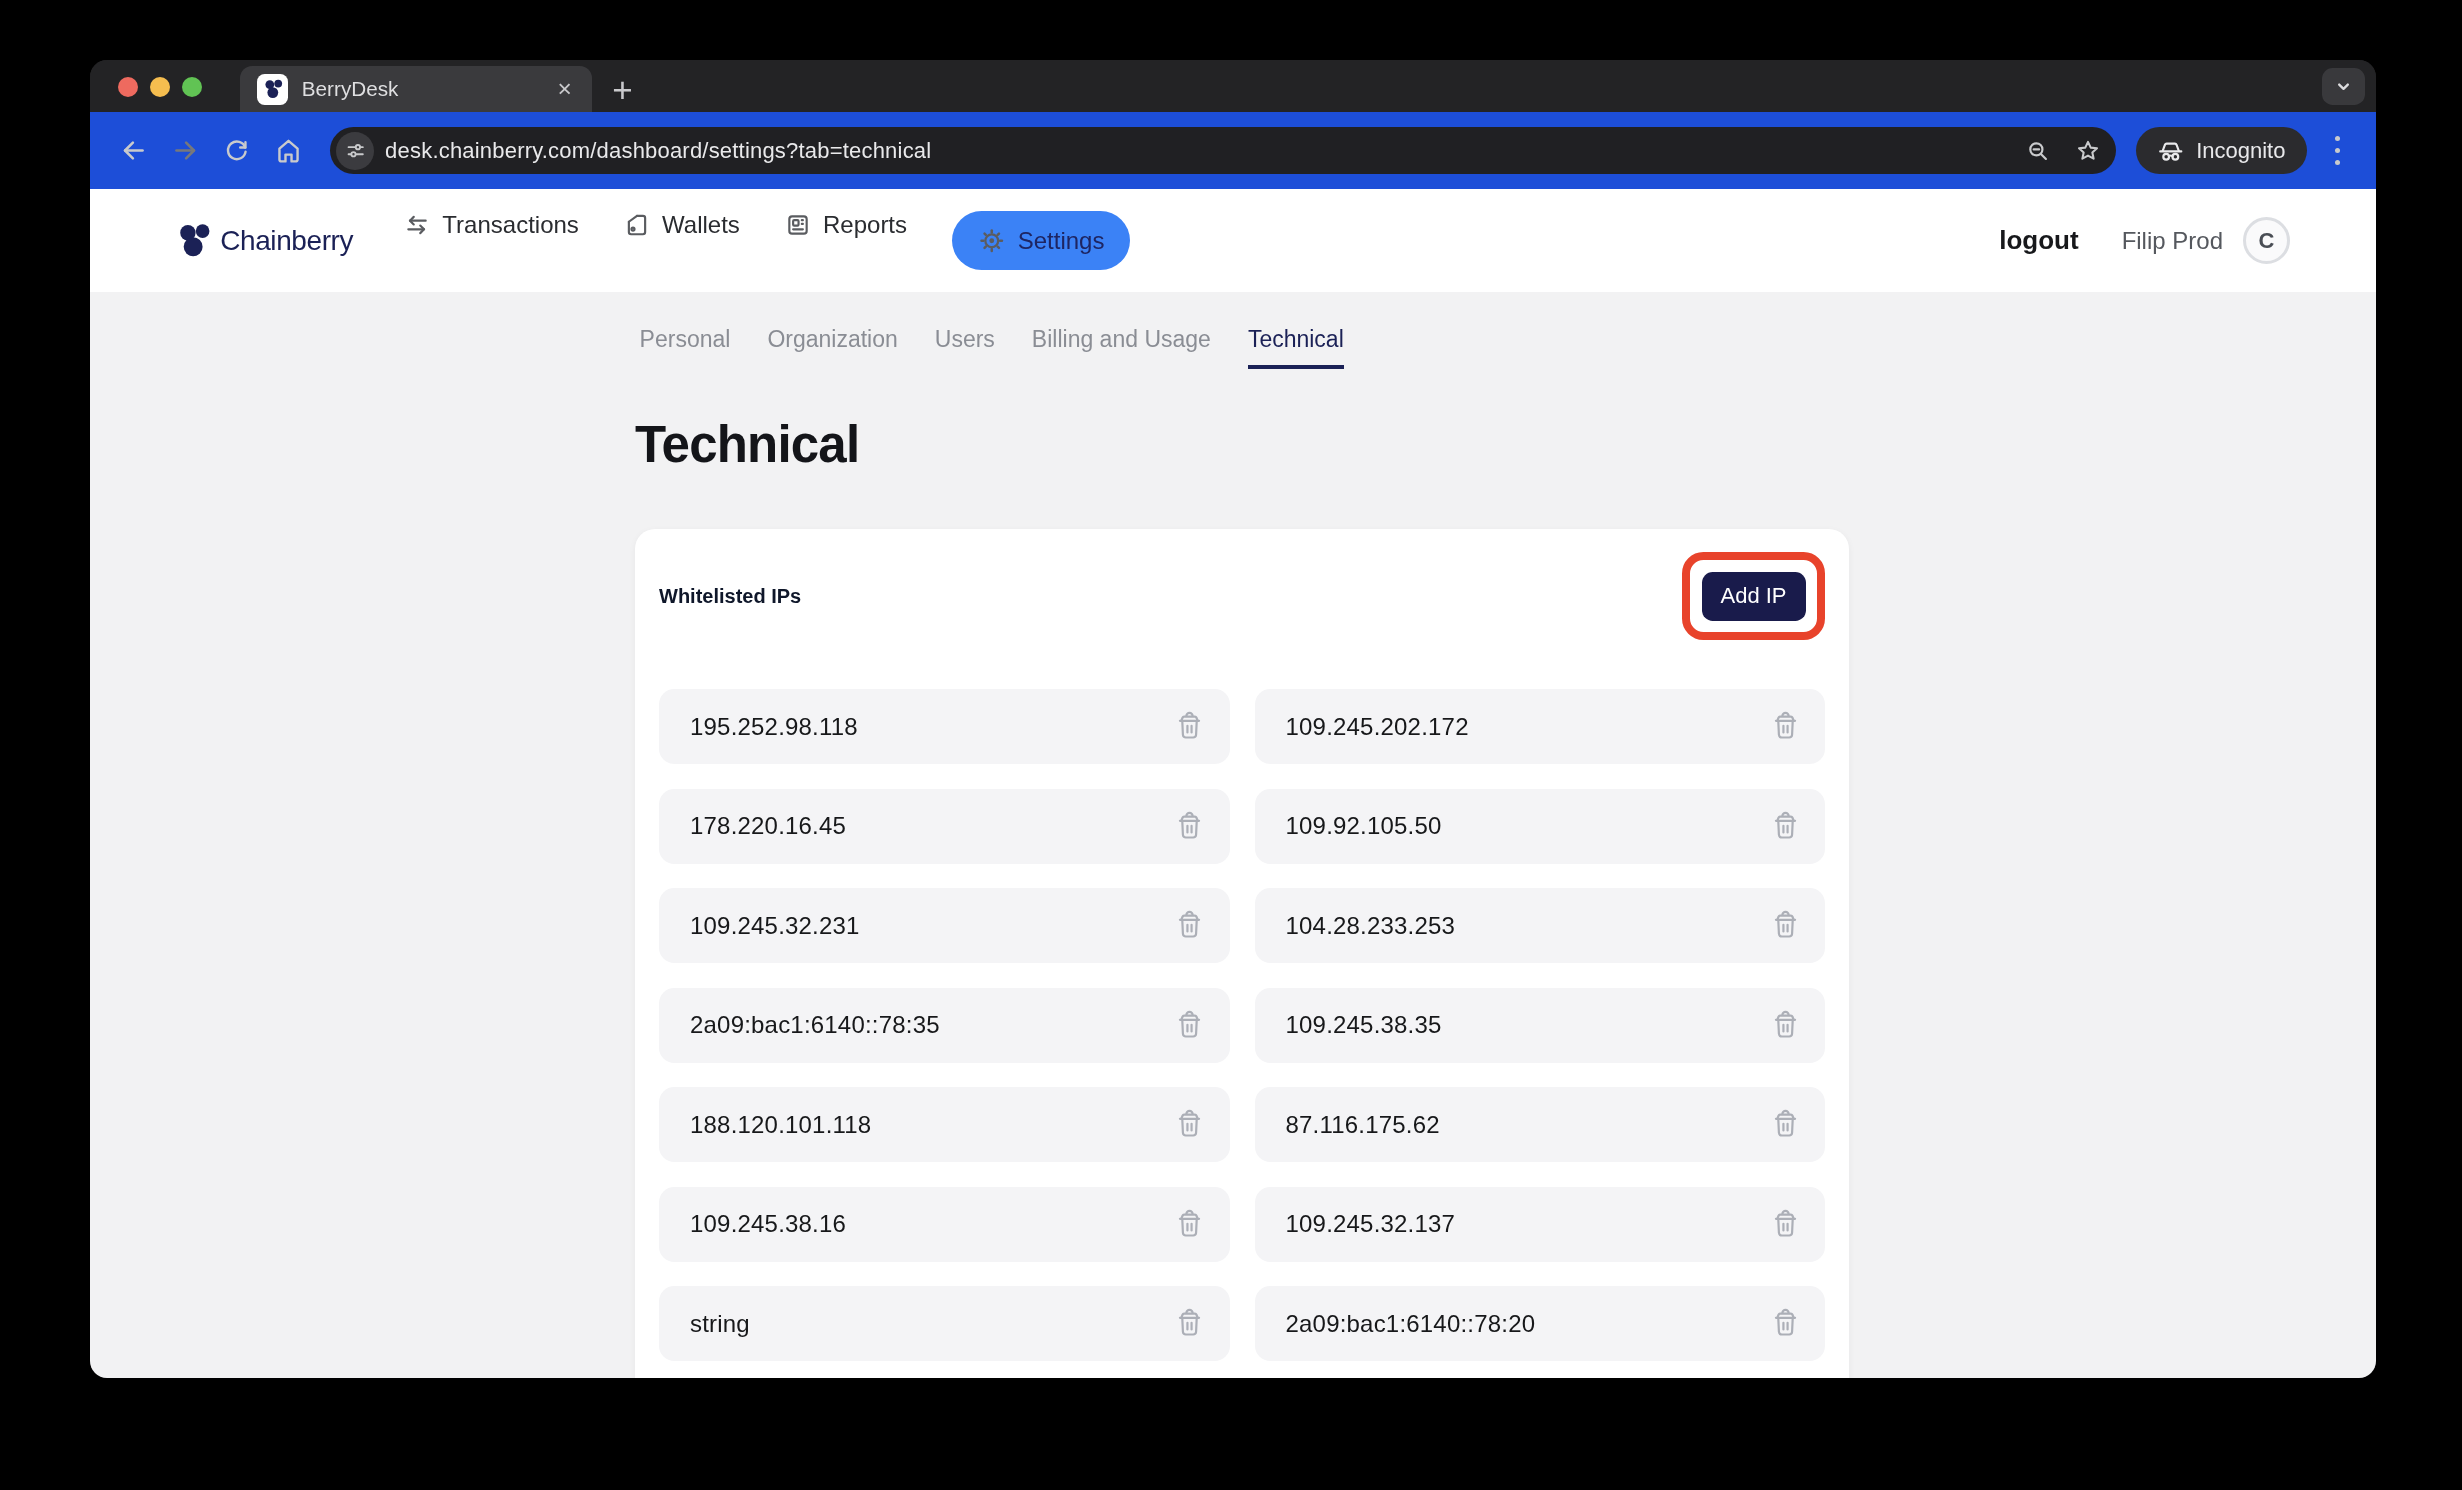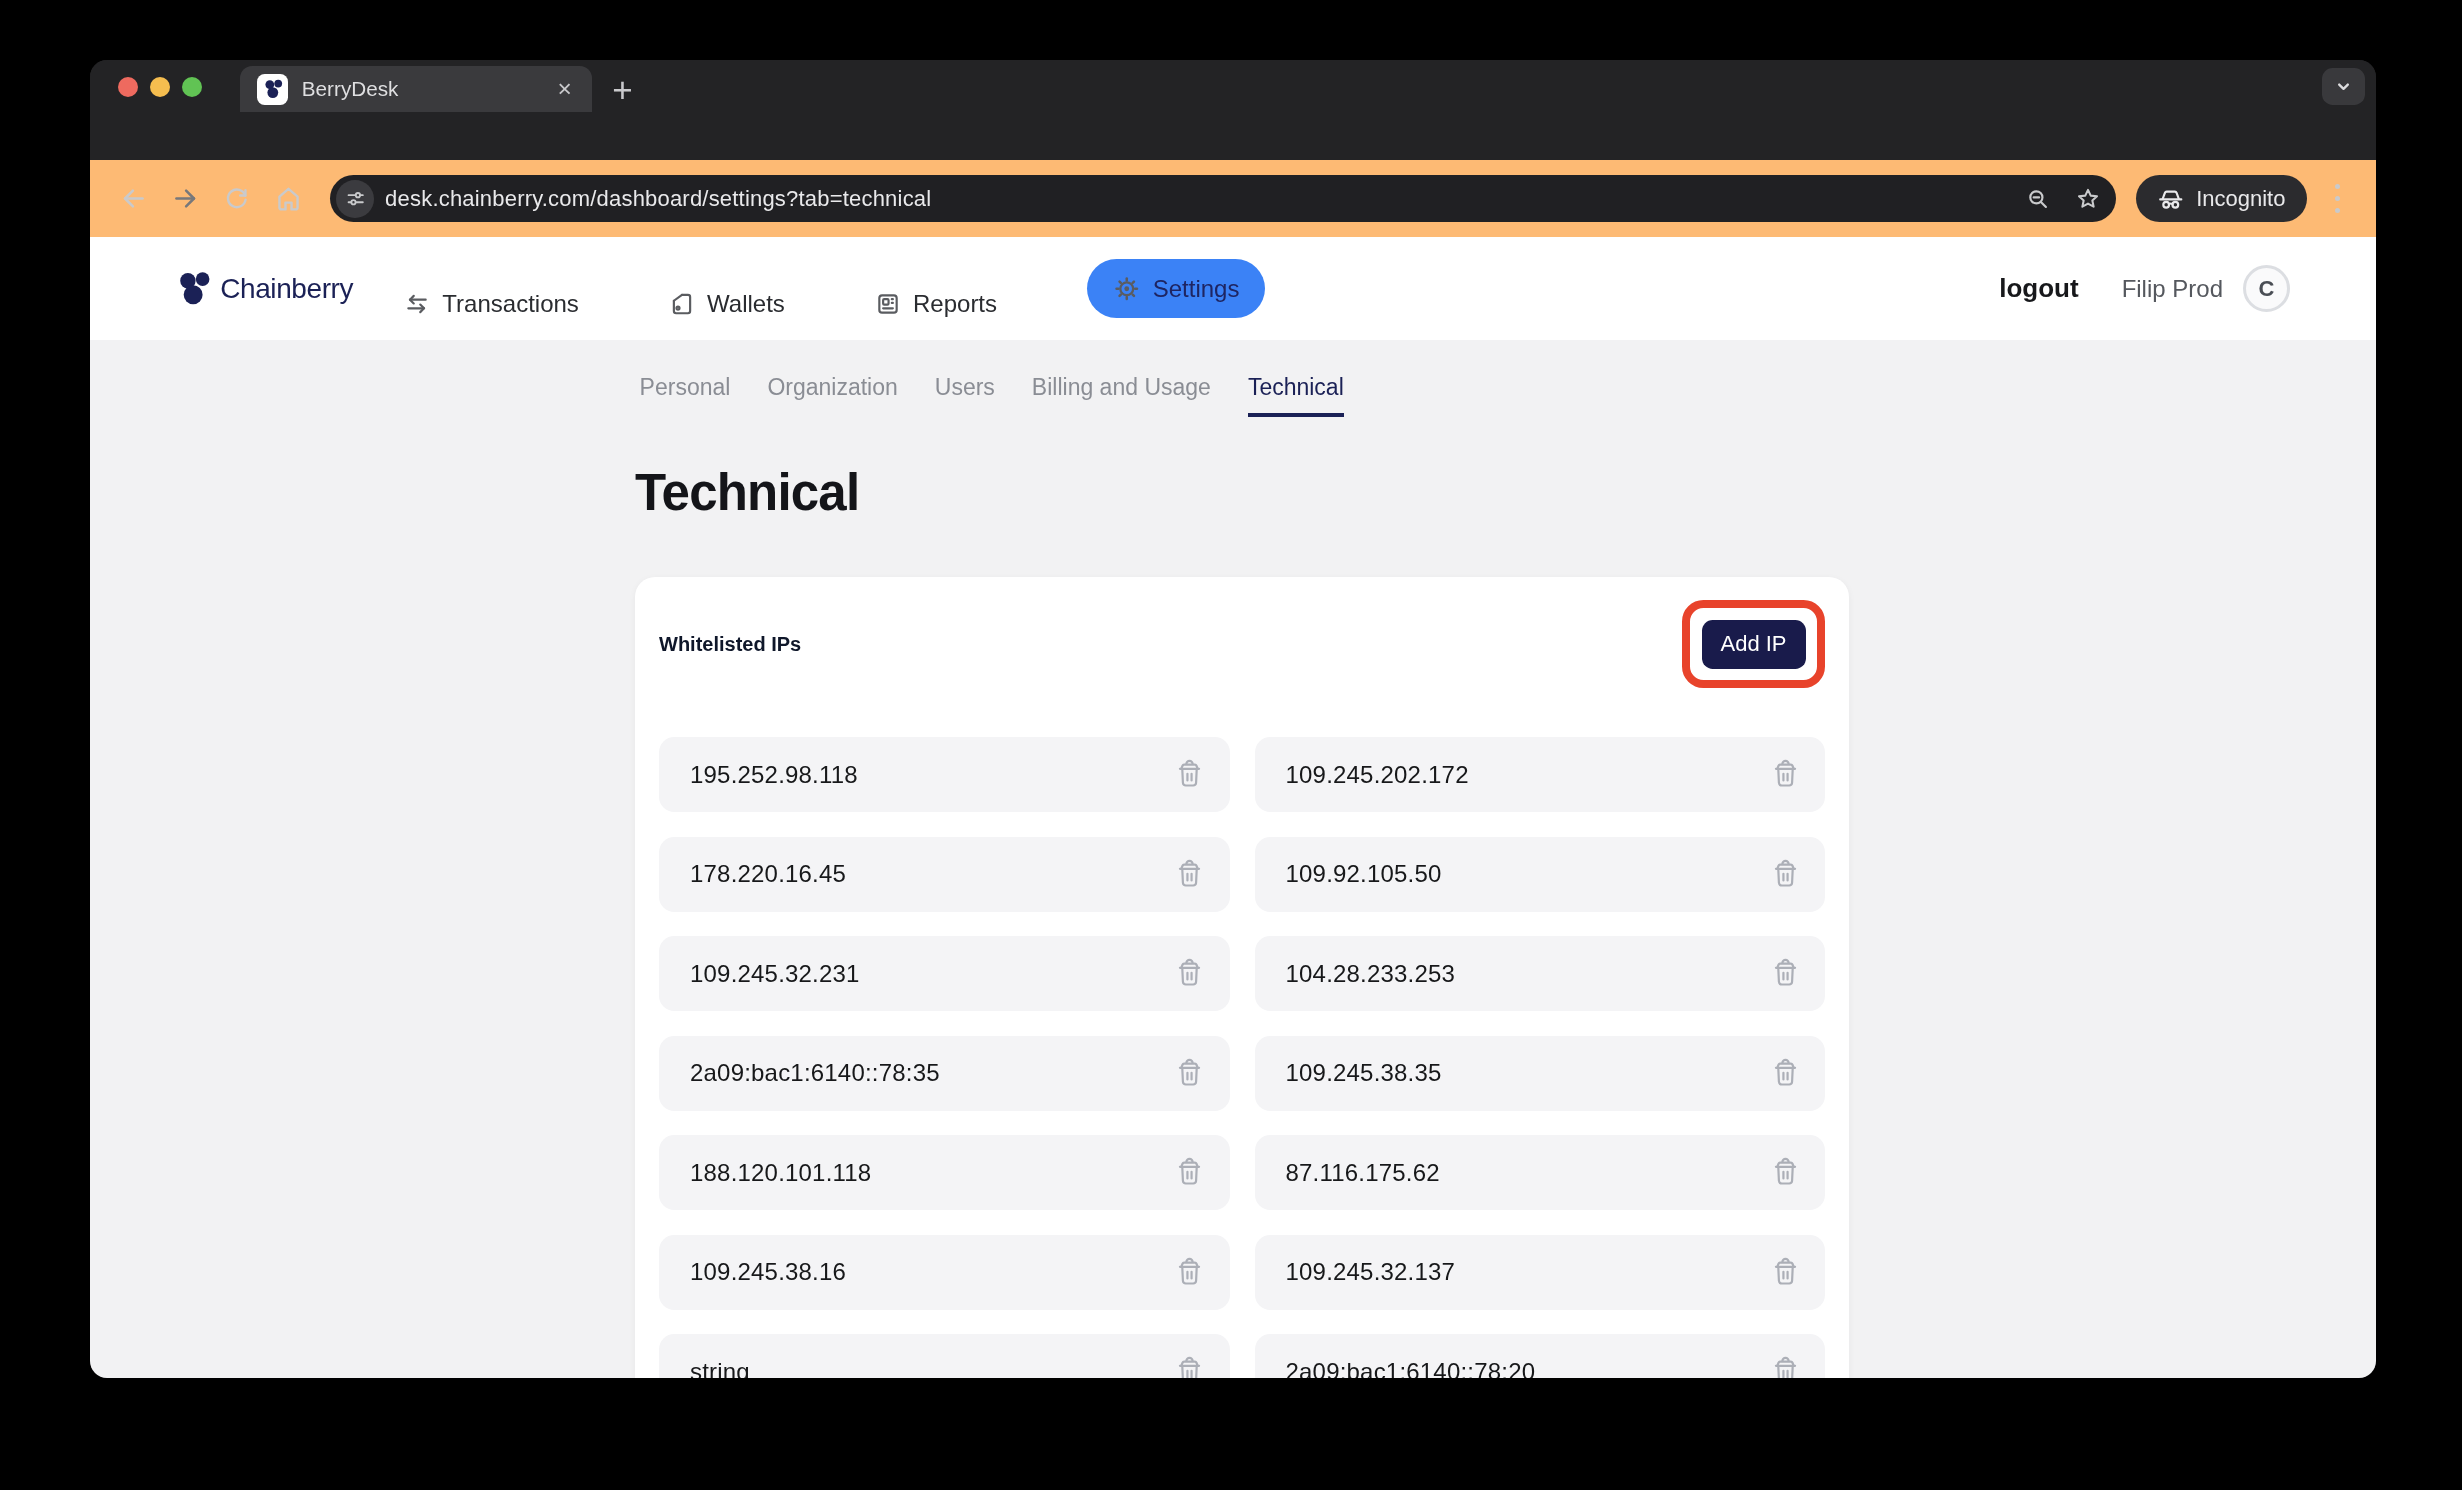--- a/index.html
+++ b/index.html
@@ -12,36 +12,36 @@
   .traffic{position:absolute;left:27.5px;top:17px;display:flex;gap:12.2px;}
   .traffic span{width:20px;height:20px;border-radius:50%;}
   .tl-red{background:#EE6A5F;} .tl-yellow{background:#F5BD4F;} .tl-green{background:#61C354;}
   .btab{position:absolute;left:150px;top:6.1px;width:352px;height:46px;background:#3A3A3D;border-radius:12.2px 12.2px 0 0;display:flex;align-items:center;padding:0 17px;box-sizing:border-box;}
   .favicon{width:31px;height:31px;background:#fff;border-radius:7.7px;display:flex;align-items:center;justify-content:center;flex:0 0 auto;}
   .btab-title{margin-left:13.8px;font-size:20.7px;color:#DFDFE1;flex:1;white-space:nowrap;overflow:hidden;}
   .btab-close{color:#C9C9CC;font-size:24.5px;line-height:1;padding:0 3.1px;}
   .newtab{position:absolute;left:511px;top:7.7px;color:#C9C9CC;font-size:35px;line-height:43px;width:43px;text-align:center;}
   .tabsearch{position:absolute;right:10.7px;top:8.4px;width:43px;height:37px;border-radius:10.7px;background:#39393C;display:flex;align-items:center;justify-content:center;color:#DDDDDF;}
   
-  .toolbar{height:77px;background:#fdba74;display:flex;align-items:center;padding:0 21.4px;gap:7.7px;flex:0 0 auto;margin-top:48px;}
+  .toolbar{height:77px;background:#1d4ed8;display:flex;align-items:center;padding:0 21.4px;gap:7.7px;flex:0 0 auto;}
   .tbtn{width:44px;height:44px;border-radius:50%;display:flex;align-items:center;justify-content:center;color:#C9CACC;flex:0 0 auto;}
   .tbtn.dim{color:#77787B;}
   .omnibox{flex:1;height:47px;margin:0 12.2px;background:#202023;border-radius:24px;display:flex;align-items:center;padding:0 7.7px 0 6.1px;gap:10.7px;min-width:0;}
   .tunecircle{width:38px;height:38px;border-radius:50%;background:#3B3B3F;display:flex;align-items:center;justify-content:center;color:#C9CACC;flex:0 0 auto;}
   .urltext{flex:1;font-size:22px;color:#E9E9EB;white-space:nowrap;overflow:hidden;letter-spacing:0.2px;}
   .omni-ic{width:40px;height:40px;display:flex;align-items:center;justify-content:center;color:#C9CACC;flex:0 0 auto;}
   .incog{height:47px;border-radius:24px;background:#2B2B2E;display:flex;align-items:center;gap:11.5px;padding:0 21.4px;color:#E9E9EB;font-size:22px;flex:0 0 auto;margin-right:6.1px;}
   .kebab{width:34px;height:44px;display:flex;flex-direction:column;align-items:center;justify-content:center;gap:6.9px;}
   .kebab i{width:5.4px;height:5.4px;border-radius:50%;background:#C9CACC;}
   
   .page{flex:1;background:#F2F2F3;display:flex;flex-direction:column;overflow:hidden;min-height:0;}
   .appheader{height:103px;background:#FFFFFF;display:flex;align-items:center;padding:0 86px;flex:0 0 auto;}
   .brand{display:flex;align-items:center;gap:9.2px;}
   .brand-name{font-size:28px;font-weight:400;color:#1B2156;letter-spacing:-0.4px;}
-  .nav{display:flex;align-items:flex-end;gap:90px;margin-left:51px;}
+  .nav{display:flex;align-items:flex-start;gap:45px;margin-left:51px;}
   .navitem{display:flex;align-items:center;gap:12.2px;font-size:24px;color:#2A2C30;}
   .navitem .nic{color:#5A5C60;display:flex;}
   .navitem.active{background:#3b82f6;border-radius:35px;padding:15.3px 26px;color:#1E2562;}
   .hspacer{flex:1;}
   .logout{font-size:26px;font-weight:700;color:#17181B;}
   .username{font-size:24px;color:#55585E;margin-left:43px;}
   .avatar{width:47px;height:47px;border-radius:50%;background:#FAFAFB;border:3.1px solid #DCDEE2;margin-left:20px;display:flex;align-items:center;justify-content:center;font-size:22px;font-weight:600;color:#4A4E55;box-sizing:border-box;}
   .content{flex:1;overflow:hidden;min-height:0;}
   .inner{width:1214px;margin-left:545px;}
   .settingstabs{display:flex;gap:37px;margin-top:34px;padding-left:4.6px;}

